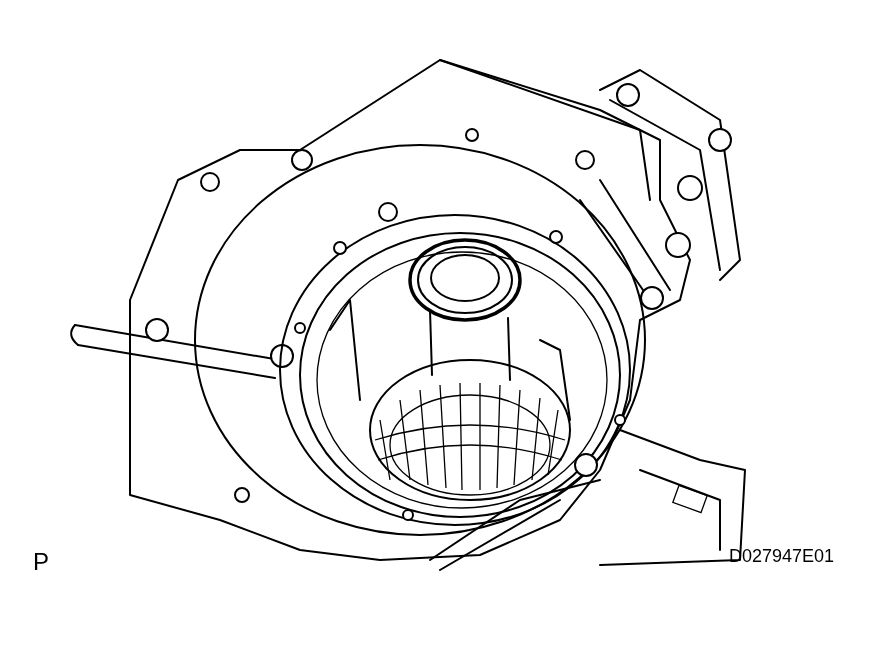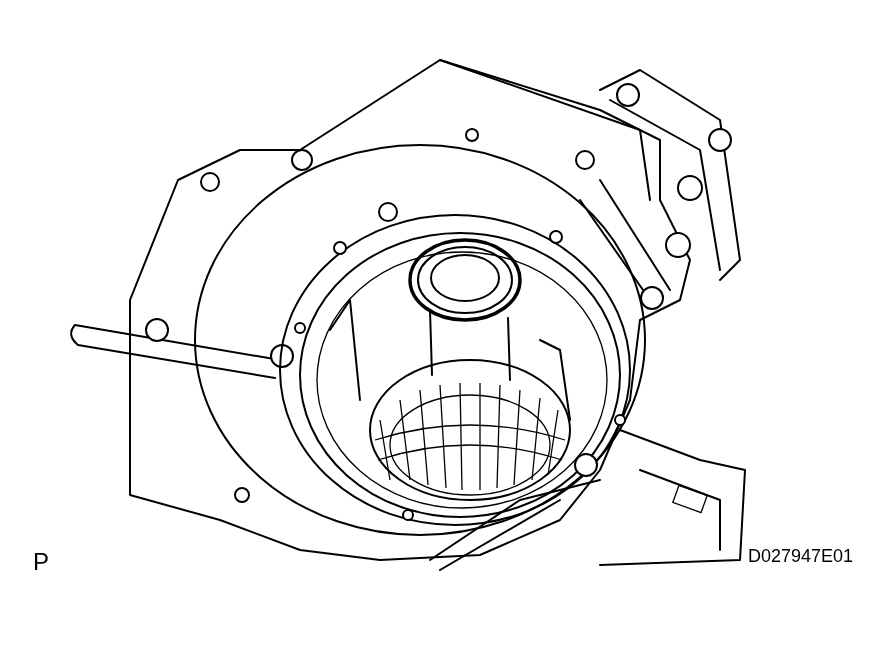--- a/index.html
+++ b/index.html
@@ -1,20 +1,20 @@
 <!DOCTYPE html>
 <html><head>
 <meta charset="utf-8">
 <style>
   html, body { margin: 0; padding: 0; background: #ffffff; }
   #canvas { position: relative; width: 882px; height: 653px; background: #ffffff; overflow: hidden; }
   svg { position: absolute; left: 0; top: 0; }
   .label { position: absolute; font-family: "Liberation Sans", sans-serif; color: #000; }
   #view-label { left: 33px; top: 548px; font-size: 24px; }
-  #figure-code { left: 729px; top: 546px; font-size: 18px; margin-left: 19px; }
+  #figure-code { left: 729px; top: 546px; font-size: 18px; }
   .ln { fill: none; stroke: #000; stroke-width: 2; stroke-linejoin: round; stroke-linecap: round; }
   .thin { fill: none; stroke: #000; stroke-width: 1.3; }
   .thick { fill: none; stroke: #000; stroke-width: 3.5; }
   .wf { fill: #fff; stroke: #000; stroke-width: 2; }
 </style>
 </head>
 <body>
 
 <div id="canvas">
   <svg width="882" height="653" viewBox="0 0 882 653">

